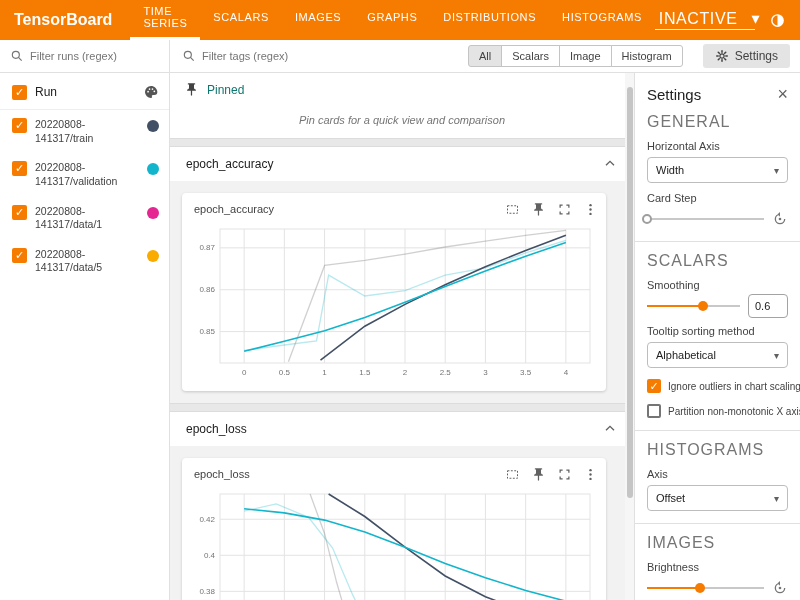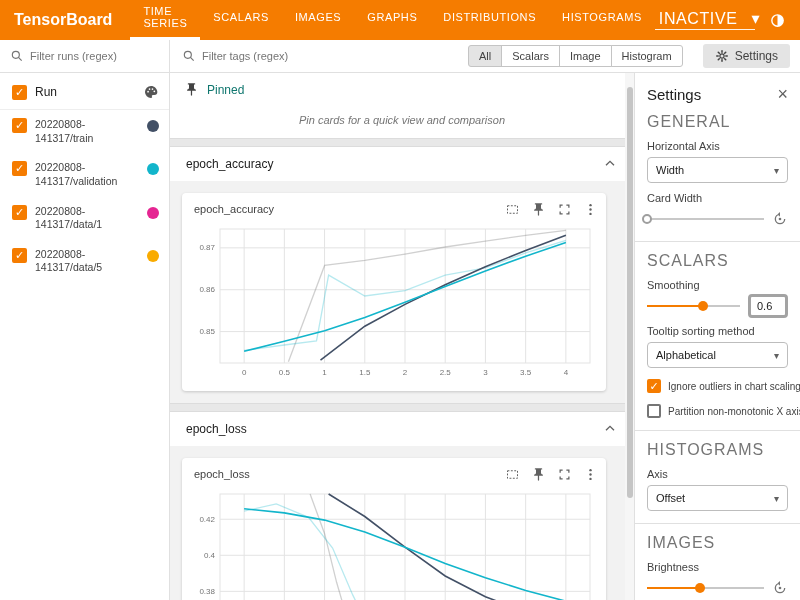--- a/index.html
+++ b/index.html
@@ -84,21 +84,21 @@
     justify-content: space-between; padding: 0 8px; font-size: 11px; color: #212121; cursor: pointer; }
   .select .caret { color: #616161; font-size: 10px; }
   .slider-row { display: flex; align-items: center; gap: 8px; margin-top: 2px; height: 20px; }
   .slider { position: relative; height: 14px; flex: 1; cursor: pointer; }
   .slider .track { position: absolute; top: 6px; left: 0; right: 0; height: 2px; background: #c8c8c8; }
   .slider .fill { position: absolute; top: 6px; left: 0; height: 2px; background: #f57c00; }
   .slider .thumb { position: absolute; top: 2px; width: 10px; height: 10px; border-radius: 50%;
     background: #f57c00; transform: translateX(-50%); }
   .slider .thumb.hollow { background: #fff; border: 2px solid #9e9e9e; width: 10px; height: 10px; }
   .reset-icon { width: 16px; height: 16px; flex: none; cursor: pointer; }
-  .num-input { width: 40px; height: 24px; border: 3px solid #a3a3a3; border-radius: 4px; font-size: 11px;
+  .num-input { width: 40px; height: 24px; border: 1px solid #a3a3a3; border-radius: 4px; font-size: 11px;
     color: #212121; text-align: left; padding: 0 6px; font-family: inherit; outline: none; flex: none; }
   .check-row { display: flex; align-items: center; gap: 7px; margin-top: 11px; cursor: pointer; }
   .check-row .cb { width: 14px; height: 14px; }
   .cb-label { font-size: 10px; color: #424242; white-space: nowrap; }
   .divider { border: none; border-top: 1px solid #e0e0e0; margin: 12px -12px 0 -12px; }
 </style>
 </head>
 <body>
 
 <div class="app">
@@ -379,21 +379,21 @@
         <span class="settings-title">Settings</span>
         <span class="close-x">×</span>
       </div>
 
       <div class="sec-heading">GENERAL</div>
       <div class="ctl-label">Horizontal Axis</div>
       <div class="select">
         <span>Width</span>
         <span class="caret">▾</span>
       </div>
-      <div class="ctl-label">Card Width</div>
+      <div class="ctl-label">Card Step</div>
       <div class="slider-row">
         <div class="slider">
           <div class="track"></div>
           <div class="fill" style="width: 0%;"></div>
           <div class="thumb hollow" style="left: 0%;"></div>
         </div>
         <svg class="reset-icon" viewBox="0 0 24 24">
             <path d="M19 12a7 7 0 11-7-7" fill="none" stroke="#757575" stroke-width="2"></path>
             <path d="M12 1.5L8.5 5 12 8.5z" fill="#757575"></path>
             <circle cx="12" cy="12" r="2" fill="#757575"></circle>

